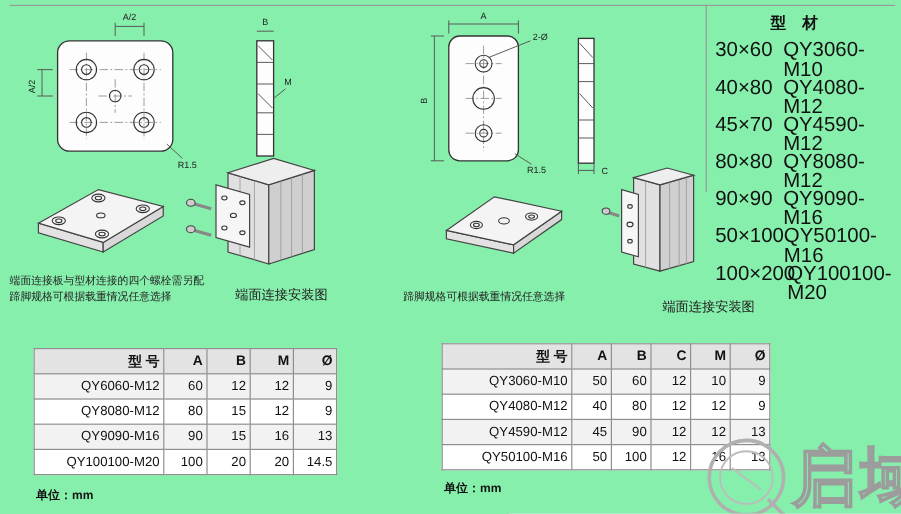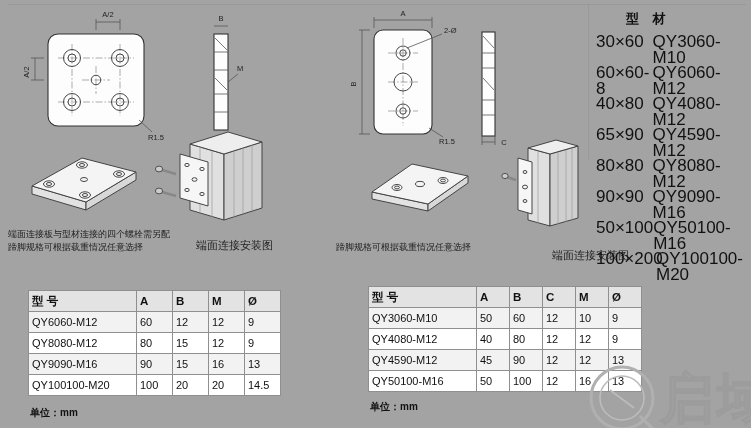--- a/index.html
+++ b/index.html
@@ -1,28 +1,28 @@
 <!DOCTYPE html>
 <html><head>
 <meta charset="utf-8">
 <style>
   *{box-sizing:border-box;margin:0;padding:0}
   body{background:#fff}
-  .page{position:relative;width:751px;height:428px;background:#a3a3a3;overflow:hidden;
+  .page{position:relative;width:751px;height:428px;background:#86efac;overflow:hidden;
         font-family:"Liberation Sans","DejaVu Sans",sans-serif;color:#111}
   .abs{position:absolute}
   .rule-top{left:8px;top:4px;width:738px;border-top:1px solid #999;height:0}
   .rule-vert{left:588px;top:4px;height:156px;border-left:1px solid #999;width:0}
   .note{font-size:9px;line-height:13px;color:#222;white-space:nowrap}
   .caption{font-size:11px;color:#222;white-space:nowrap}
   .profiles{left:596px;top:10px;width:152px}
-  .profiles .title{font-size:13px;font-weight:bold;letter-spacing:5px;margin:0 0 6px 30px}
+  .profiles .title{font-size:13px;font-weight:bold;letter-spacing:5px;margin:0 0 6px 46px}
   .profile-row{display:flex;font-size:17px;line-height:15.5px}
   .profile-row .size{width:60px}
-  table.spec{border-collapse:collapse;font-size:11px;text-align:left;background:#fff}
+  table.spec{border-collapse:collapse;font-size:11px;text-align:right;background:#fff}
   table.spec th,table.spec td{border:1px solid #8f8f8f;height:21px;padding:0 3px}
   table.spec th{background:#e3e3e3;font-weight:bold;font-size:11.5px}
   table.spec tbody tr:nth-child(odd){background:#f2f2f2}
   col.model-col{width:108px}
   col.num-col{width:36px}
   col.num-col6{width:33px}
   .unit{font-size:10px;font-weight:bold}
   svg .dim{font-size:7.5px;fill:#222;font-family:"Liberation Sans","DejaVu Sans",sans-serif}
   svg .thin{stroke:#555;stroke-width:.8;fill:none}
   svg .edge{stroke:#333;stroke-width:1.1;fill:#fdfdfd}
@@ -194,29 +194,25 @@
   <div class="abs note" style="left:336px;top:241px">蹄脚规格可根据载重情况任意选择</div>
   <div class="abs caption" style="left:552px;top:248px">端面连接安装图</div>
 
   <div class="abs profiles">
     <div class="title">型  材</div>
     <div class="profile-row">
       <span class="size">30×60</span>
       <span class="code">QY3060-M10</span>
     </div>
     <div class="profile-row">
-      <span class="size">60×60-8</span>
-      <span class="code">QY6060-M12</span>
-    </div>
-    <div class="profile-row">
       <span class="size">40×80</span>
       <span class="code">QY4080-M12</span>
     </div>
     <div class="profile-row">
-      <span class="size">65×90</span>
+      <span class="size">45×70</span>
       <span class="code">QY4590-M12</span>
     </div>
     <div class="profile-row">
       <span class="size">80×80</span>
       <span class="code">QY8080-M12</span>
     </div>
     <div class="profile-row">
       <span class="size">90×90</span>
       <span class="code">QY9090-M16</span>
     </div>

